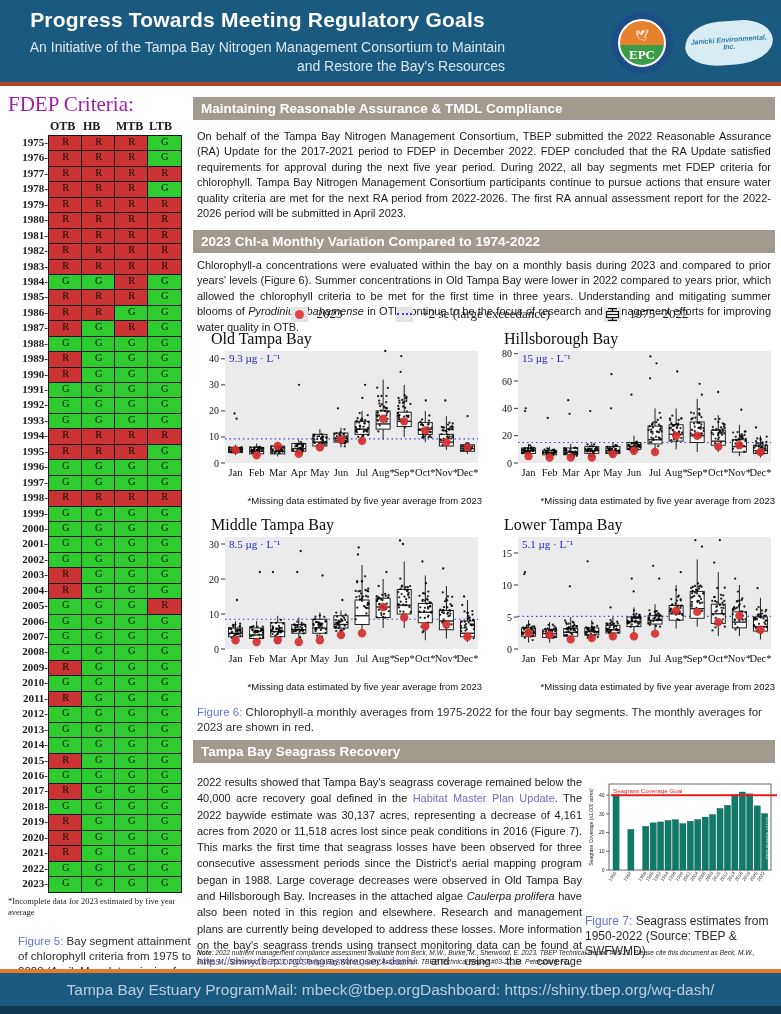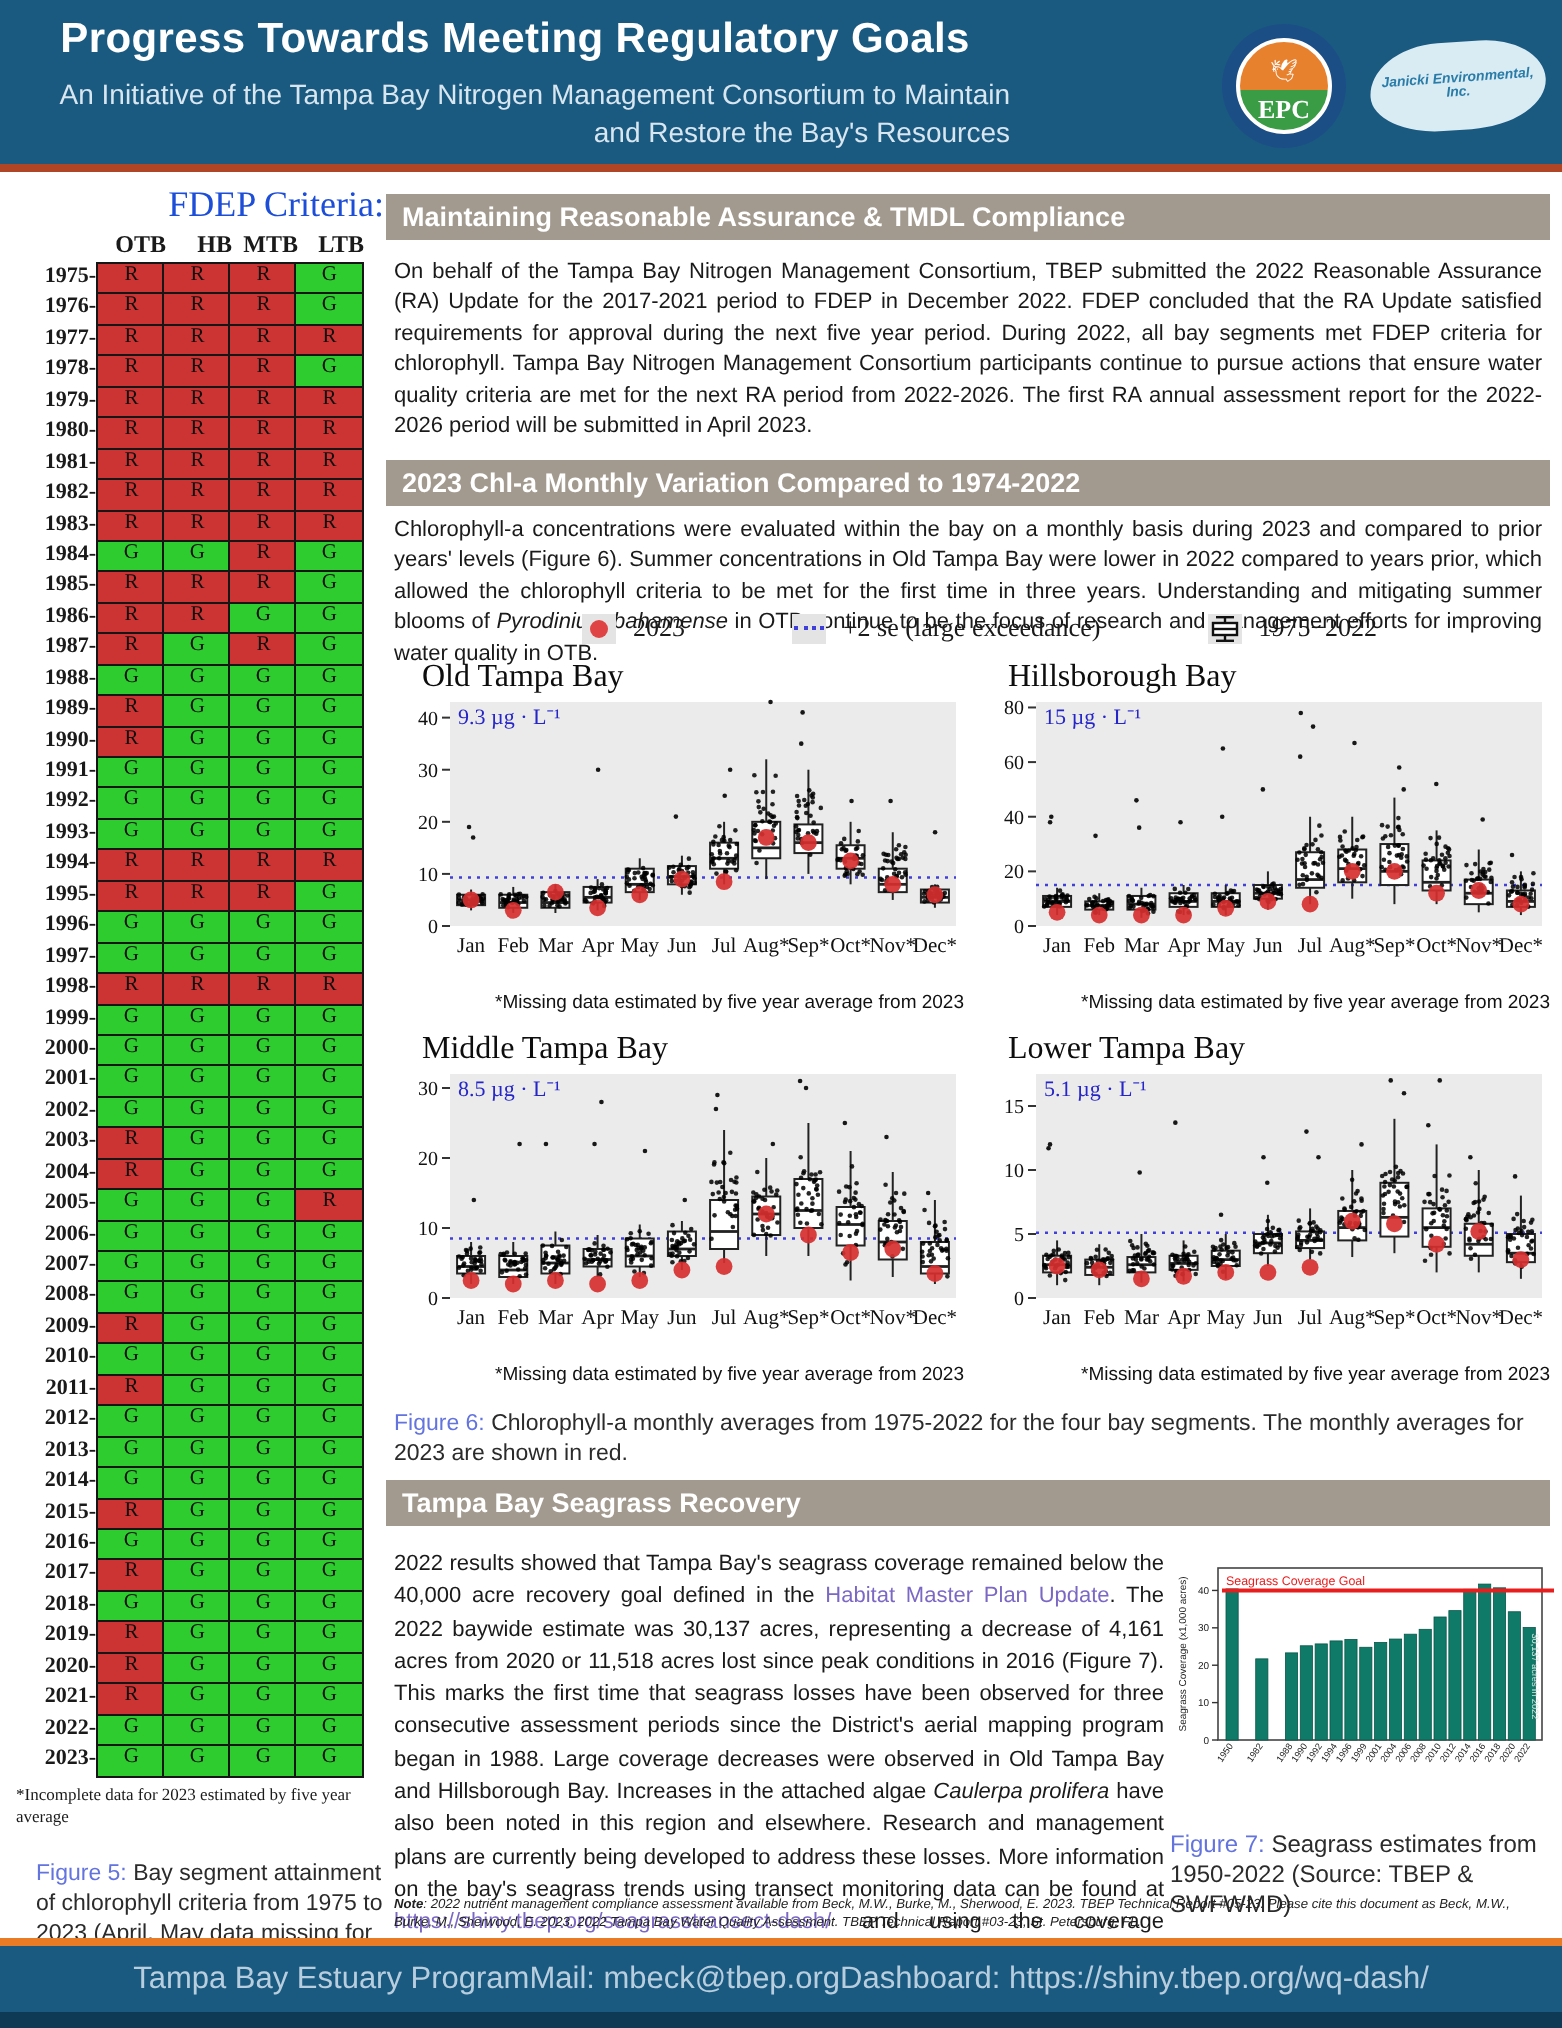--- a/index.html
+++ b/index.html
@@ -23,23 +23,23 @@
                background:linear-gradient(#e8812e 0 55%, #3a9c45 55% 100%); border:2px solid #fff; }
   .epc-bird { position:absolute; left:50%; top:8px; transform:translateX(-50%); color:#fff; font-size:11px; }
   .epc-label { position:absolute; left:50%; bottom:2px; transform:translateX(-50%);
                color:#fff; font-weight:bold; font-size:13px; font-family:"Liberation Serif",serif; }
   .jan-logo { width:88px; height:44px; background:#d9ecf4; border-radius:50% 45% 55% 50% / 70% 60% 65% 55%;
               display:flex; align-items:center; justify-content:center; transform:rotate(-4deg); }
   .jan-text { color:#2a7ca8; font-size:7px; font-style:italic; font-weight:bold; text-align:center; }
 
   
   .sidebar { position:absolute; left:8px; top:92px; width:184px; }
-  .fdep-title { font-family:"Liberation Serif",serif; font-size:18px; text-align:right; color:#1d4ed8; }
+  .fdep-title { font-family:"Liberation Serif",serif; font-size:21px; text-align:left; color:#a21caf; }
   .fdep-head { display:grid; grid-template-columns:42px repeat(4,33px); margin-top:2px; }
-  .fdep-head span { font-family:"Liberation Serif",serif; font-weight:bold; font-size:12px; text-align:right; }
+  .fdep-head span { font-family:"Liberation Serif",serif; font-weight:bold; font-size:12px; text-align:left; }
   #fdep-rows { margin-top:1px; }
   .fdep-row { display:grid; grid-template-columns:42px repeat(4,33px); height:15.45px; }
   .fdep-year { font-family:"Liberation Serif",serif; font-weight:bold; font-size:11px; text-align:right;
                padding-right:2px; line-height:15px; }
   .fdep-year:after { content:"-"; }
   .fdep-cell { border:1.6px solid #161616; margin:0 0 -1.6px -1.6px; font-family:"Liberation Serif",serif;
                font-size:10.5px; text-align:center; line-height:12.5px; color:#101010; }
   .cell-R { background:#cc3333; }
   .cell-G { background:#2fcc2f; }
   .fdep-foot { margin-top:5px; font-family:"Liberation Serif",serif; font-size:8.5px; 

